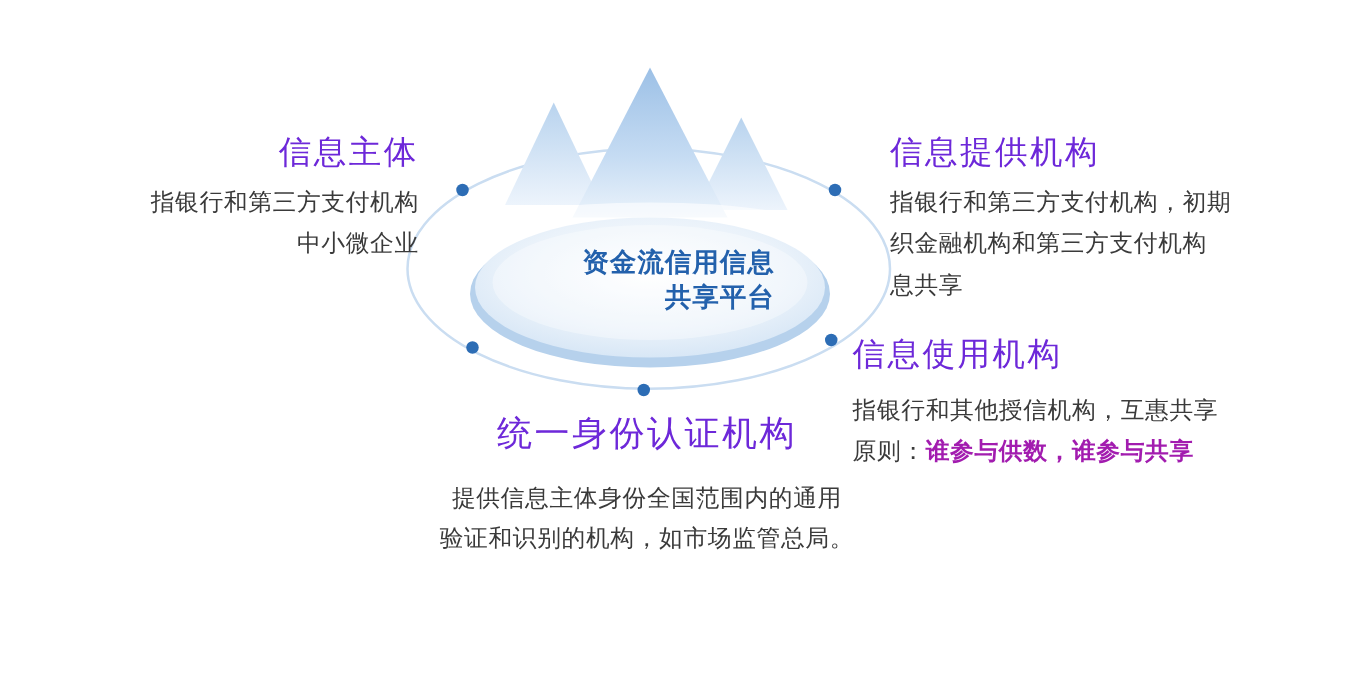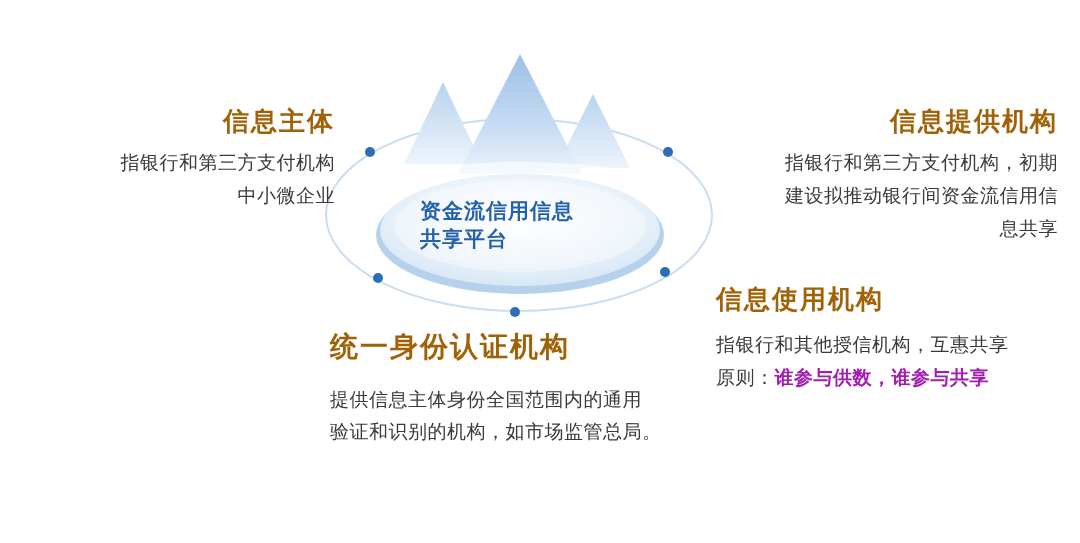--- a/index.html
+++ b/index.html
@@ -17,52 +17,52 @@
   .graphic {
     position: absolute;
     left: 320px;
     top: 42px;
   }
   .center-label {
     position: absolute;
     left: 420px;
     top: 197px;
     width: 200px;
-    text-align: left;
+    text-align: right;
     font-size: 21px;
     font-weight: bold;
     color: #2361AC;
     line-height: 1.35;
     letter-spacing: 1px;
     white-space: pre-line;
   }
   .node { position: absolute; }
   .node h2 {
     margin: 0;
     font-size: 26px;
-    font-weight: bold;
-    color: #a16207;
+    font-weight: normal;
+    color: #6d28d9;
     letter-spacing: 2px;
     line-height: 1.2;
   }
   .node.big h2 { font-size: 28px; }
   .node .body {
     margin: 10px 0 0 0;
     font-size: 19px;
     color: #3a3a3a;
     line-height: 1.72;
     letter-spacing: 0.5px;
     white-space: pre-line;
     font-family: "Liberation Serif", "DejaVu Serif", serif;
   }
   .node .body.mt14 { margin-top: 14px; }
   .node .body.mt20 { margin-top: 20px; }
   .align-right { text-align: right; }
   .align-left  { text-align: left; }
-  .align-center{ text-align: left; }
+  .align-center{ text-align: center; }
   .strong { font-weight: bold; color: #222222; }
   .red { color: #a21caf; font-weight: bold; }
 </style>
 </head>
 <body>
 
 <div class="stage">
 
   <svg class="graphic" width="400" height="300" viewBox="0 0 400 300">
     <defs>
@@ -109,29 +109,29 @@
 
   <div class="center-label">资金流信用信息
 共享平台</div>
 
   <section class="node align-right" style="left:30px; top:106px; width:305px;">
     <h2>信息主体</h2>
     <p class="body">指银行和第三方支付机构
 中小微企业</p>
   </section>
 
-  <section class="node align-left" style="left:728px; top:106px; width:330px;text-align:right;">
+  <section class="node align-left" style="left:712px; top:106px; width:330px;">
     <h2>信息提供机构</h2>
     <p class="body">指银行和第三方支付机构，初期
-建设拟推动银行间资金流信用信
+织金融机构和第三方支付机构
 息共享</p>
   </section>
 
 
-  <section class="node align-left" style="left:716px; top:268px; width:350px;margin-top:16px;">
+  <section class="node align-left" style="left:682px; top:268px; width:350px;">
     <h2>信息使用机构</h2>
     <p class="body mt14"><span>指银行和其他授信机构，互惠共享
 原则：</span><span class="red">谁参与供数，谁参与共享</span></p>
   </section>
 
   <section class="node big align-center" style="left:330px; top:330px; width:375px;">
     <h2>统一身份认证机构</h2>
     <p class="body mt20">提供信息主体身份全国范围内的通用
 验证和识别的机构，如市场监管总局。</p>
   </section>

